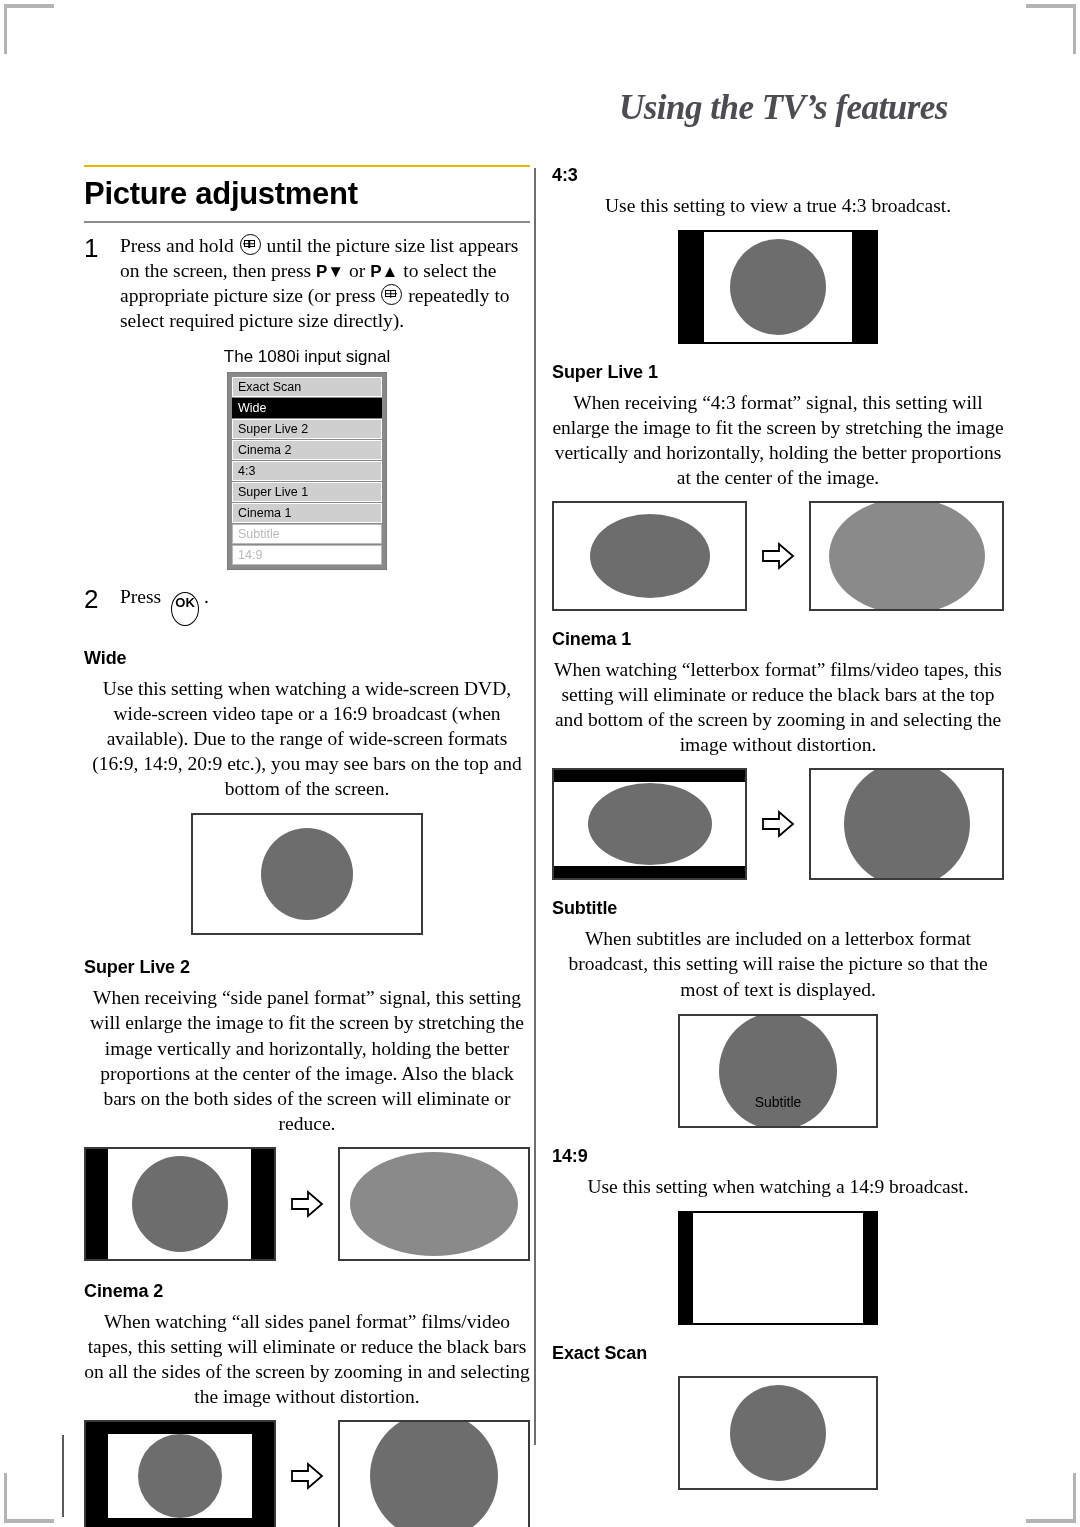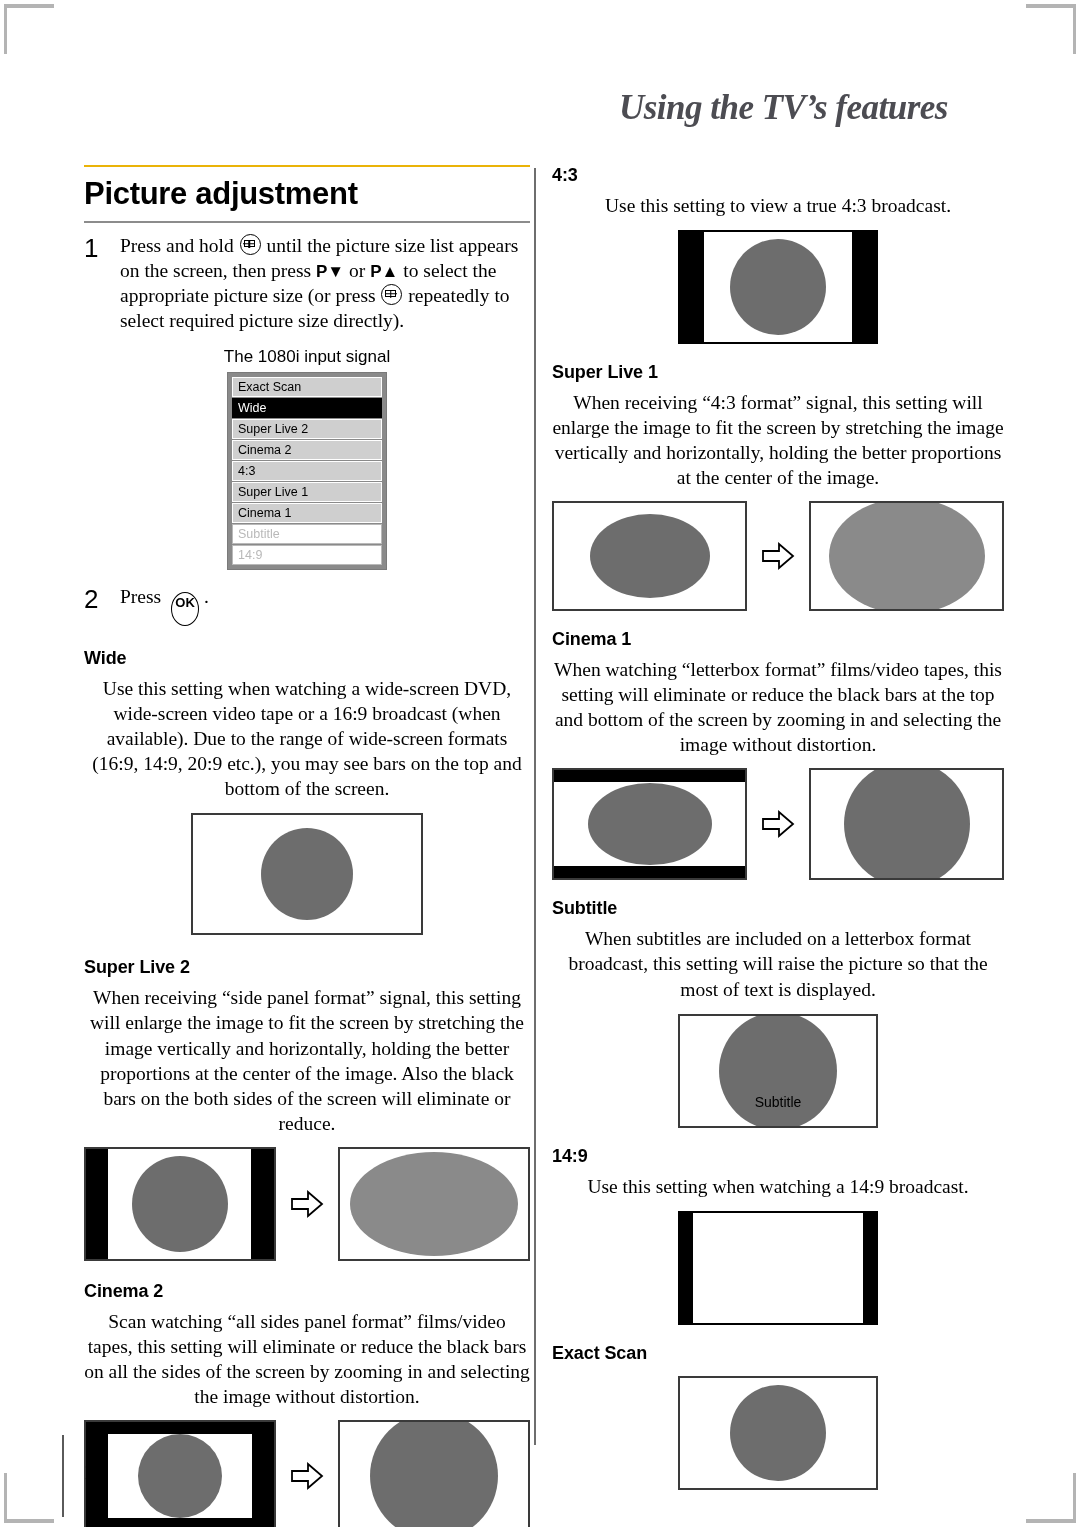--- a/index.html
+++ b/index.html
@@ -255,21 +255,21 @@
         <svg viewBox="0 0 34 30" width="34" height="30">
           <path d="M2 10 L18 10 L18 3 L32 15 L18 27 L18 20 L2 20 Z" fill="#ffffff" stroke="#000000" stroke-width="1.8" stroke-linejoin="miter"></path>
         </svg>
       </div>
       <div class="tv" style="width:200px;height:114px;">
         <div class="blob light" style="left:50%;top:50%;width:168px;height:104px;transform:translate(-50%,-50%);"></div>
       </div>
     </div>
 
     <h3 class="mode-title" style="margin-top:20px;">Cinema 2</h3>
-    <p class="body">Scan watching “all sides panel format” films/video tapes, this setting will eliminate or reduce the black bars on all the sides of the screen by zooming in and selecting the image without distortion.</p>
+    <p class="body">When watching “all sides panel format” films/video tapes, this setting will eliminate or reduce the black bars on all the sides of the screen by zooming in and selecting the image without distortion.</p>
 
     <div class="fig fig-pair" style="margin-top:11px;">
       <div class="tv" style="width:196px;height:112px;">
         <div class="bar" style="left:0;top:0;right:0;bottom:0;"></div>
         <div style="position:absolute;left:22px;top:12px;right:22px;bottom:12px;background:#fff;"></div>
         <div class="blob" style="left:50%;top:50%;width:84px;height:84px;transform:translate(-50%,-50%);"></div>
       </div>
       <div class="arrow">
         <svg viewBox="0 0 34 30" width="34" height="30">
           <path d="M2 10 L18 10 L18 3 L32 15 L18 27 L18 20 L2 20 Z" fill="#ffffff" stroke="#000000" stroke-width="1.8" stroke-linejoin="miter"></path>

